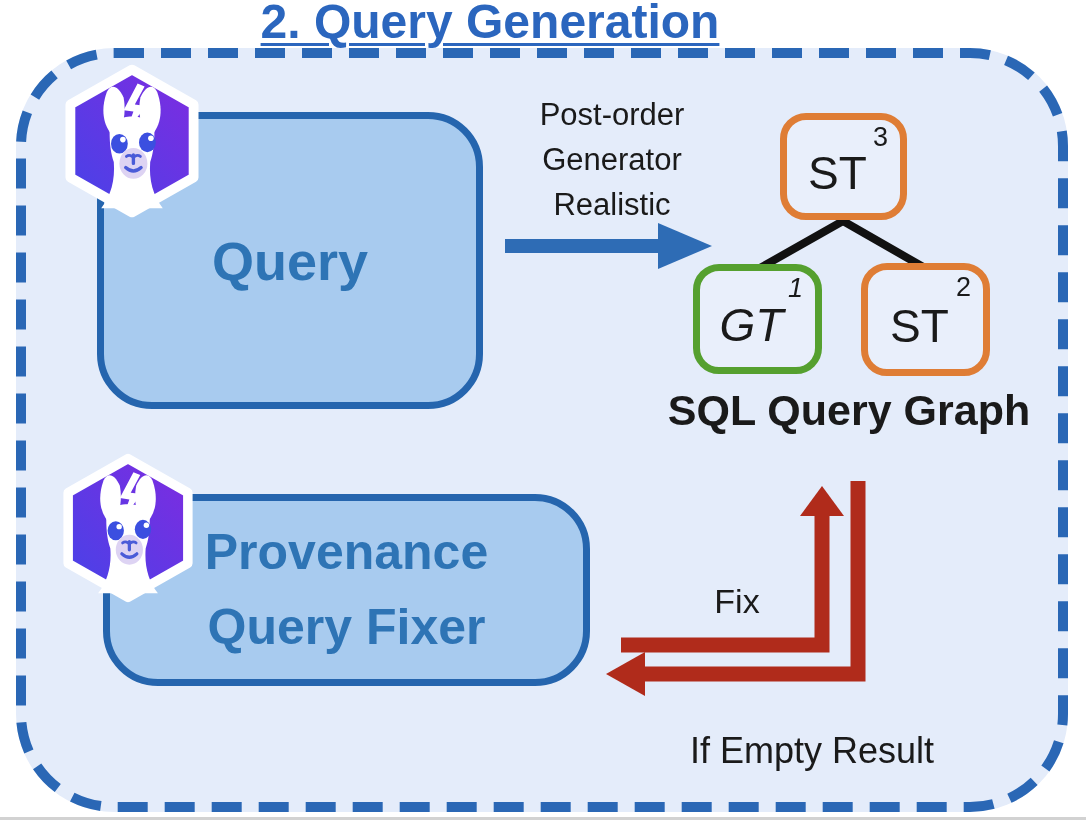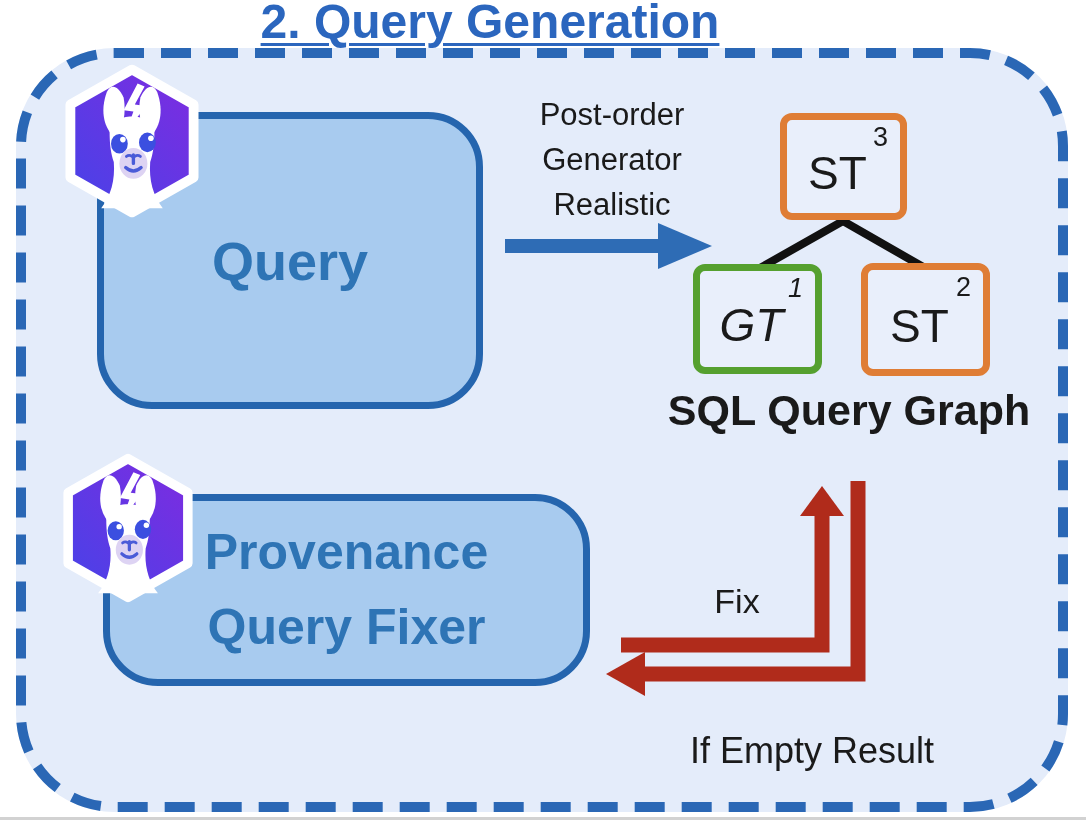--- a/index.html
+++ b/index.html
@@ -87,21 +87,21 @@
   }
   .post-order-label { left: 492px; top: 92px; width: 240px; font-size: 31px; line-height: 45px; }
   .graph-caption   { left: 629px; top: 386px; width: 440px; font-size: 43px; font-weight: 600; }
   .fix-label       { left: 687px; top: 582px; width: 100px; font-size: 34px; }
   .empty-label     { left: 612px; top: 692px; width: 400px; font-size: 36px; margin-top: 38px; }
 
   
   .node {
     position: absolute;
     border: 7px solid;
-    border-radius: 12px;
+    border-radius: 26px;
     background: #E9EFFB;
     z-index: 3;
     display: flex;
     align-items: center;
     justify-content: center;
   }
   .node--orange { border-color: var(--node-orange); }
   .node--green  { border-color: var(--node-green); font-style: italic; }
   .node-root  { left: 780px; top: 113px; width: 127px; height: 107px; }
   .node-left  { left: 693px; top: 264px; width: 129px; height: 110px; }

